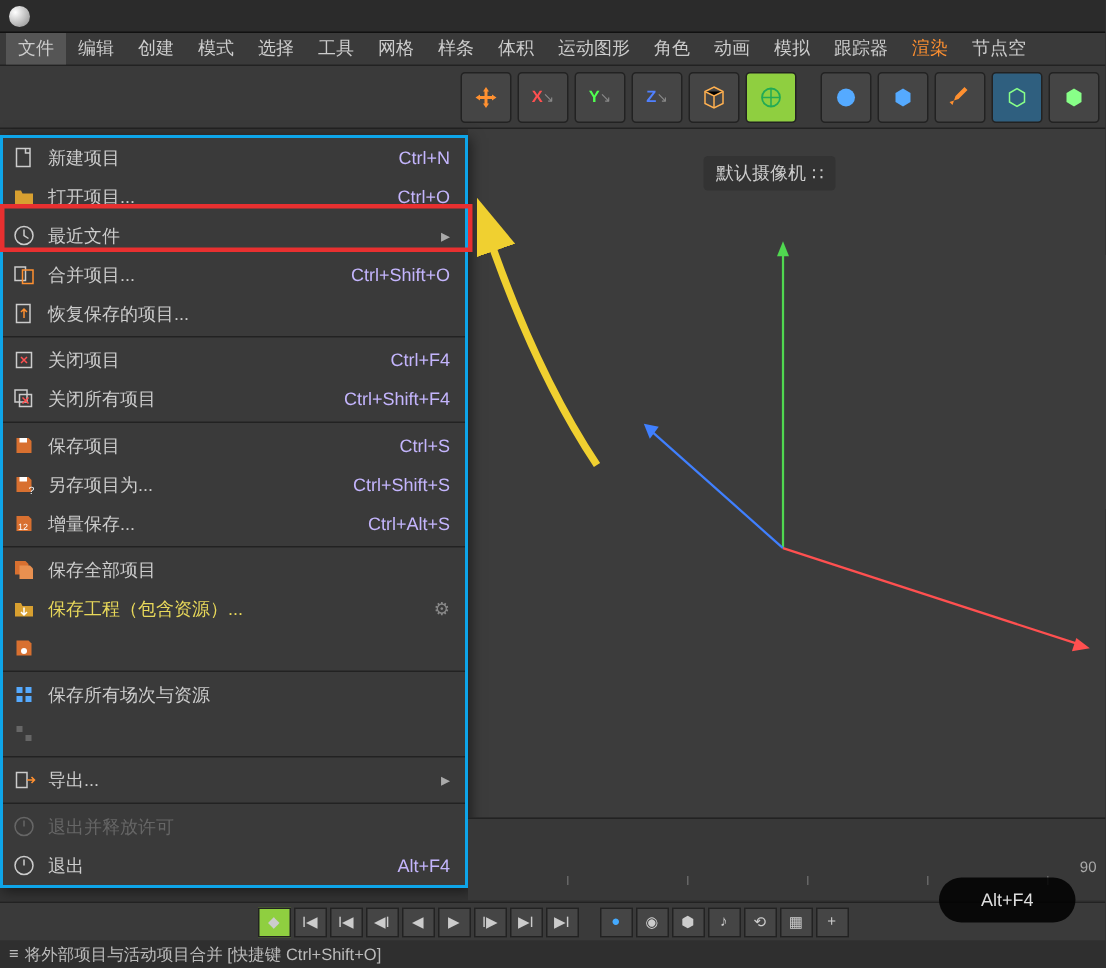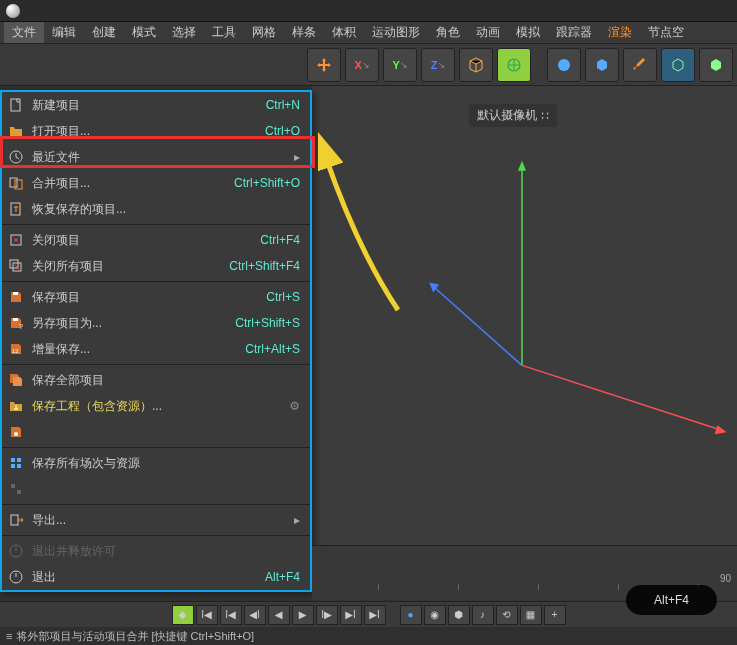--- a/index.html
+++ b/index.html
@@ -22,21 +22,21 @@
 .axis-ic { font-size: 11px; font-weight: bold; }
 
 .viewport { position: absolute; left: 312px; top: 86px; right: 0; bottom: 100px; background: #3c3c3c; }
 .vpheader { position: absolute; top: 18px; right: 180px; background: #333; padding: 3px 8px; border-radius: 3px; display: flex; align-items: center; gap: 4px; }
 
 .dropdown { position: absolute; left: 0; top: 44px; width: 312px; background: #3a3a3a; border: 2px solid #0ea5e9; box-shadow: 2px 2px 8px rgba(0,0,0,0.5); margin-top: 46px; }
 .ditem { height: 26px; display: flex; align-items: center; padding: 0 10px 0 4px; cursor: pointer; }
 .ditem.disabled { color: #666; }
 .ditem .dicon { width: 20px; height: 18px; margin-right: 6px; display: flex; align-items: center; justify-content: center; }
 .ditem .dlabel { flex: 1; }
-.ditem .dshort { color: #5eead4; }
+.ditem .dshort { color: #c4b5fd; }
 .ditem .darrow { color: #aaa; }
 .dsep { height: 1px; background: #222; margin: 2px 0; }
 .ditem.highlight-yellow { color: #e8d85a; }
 .ditem .dgear { position: absolute; right: 10px; color: #888; }
 
 .redbox { position: absolute; left: 0px; top: 136px; width: 315px; height: 32px; border: 3px solid #e83030; pointer-events: none; }
 
 .timeline { position: absolute; left: 312px; right: 0; bottom: 45px; height: 55px; background: #383838; border-top: 1px solid #222; padding-top: 24px; }
 .timeline .ruler { position: relative; height: 30px; }
 .timeline .tick { position: absolute; top: 0; font-size: 10px; color: #aaa; margin-top: 41px; }

